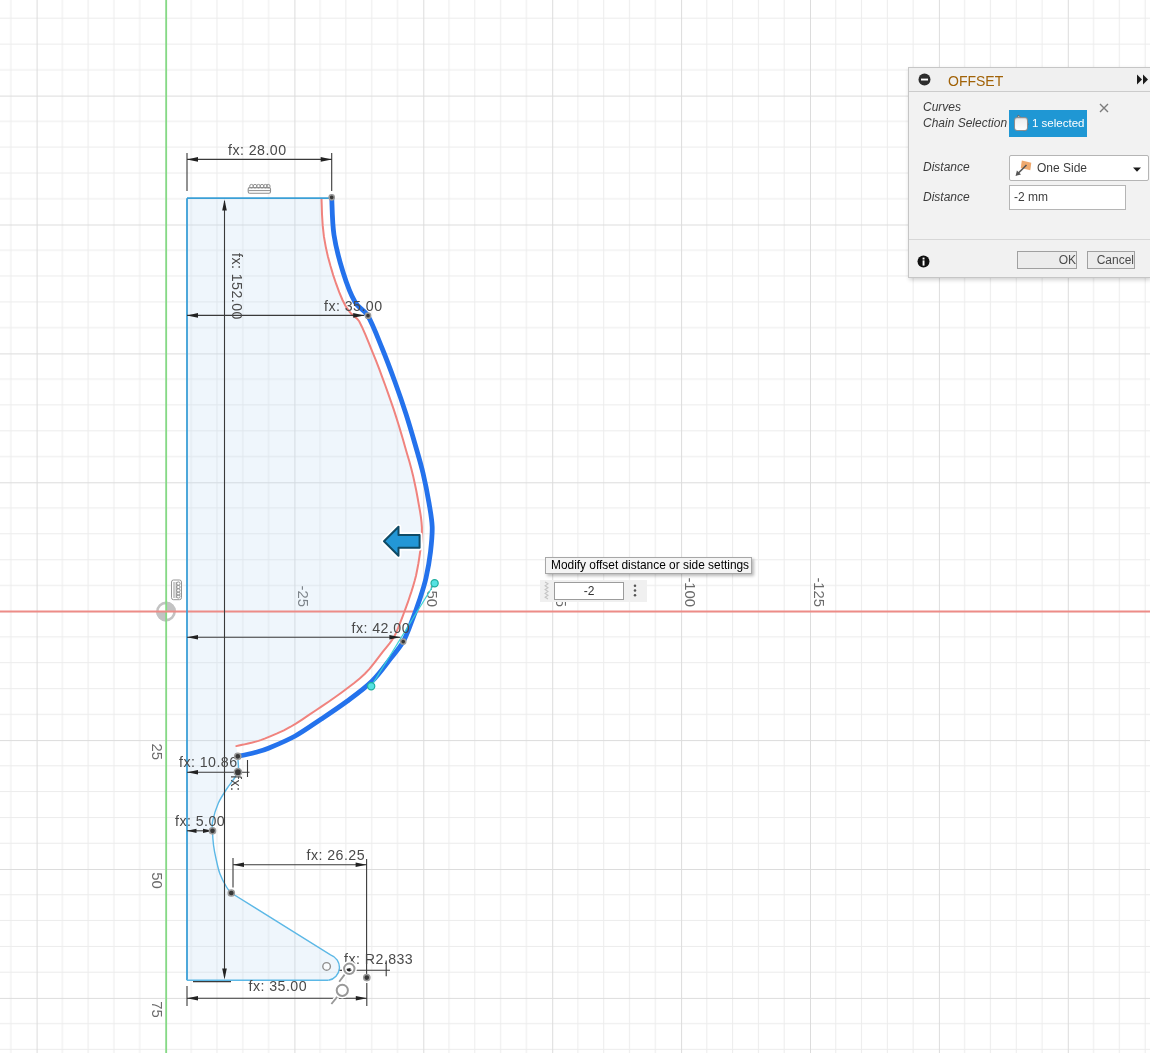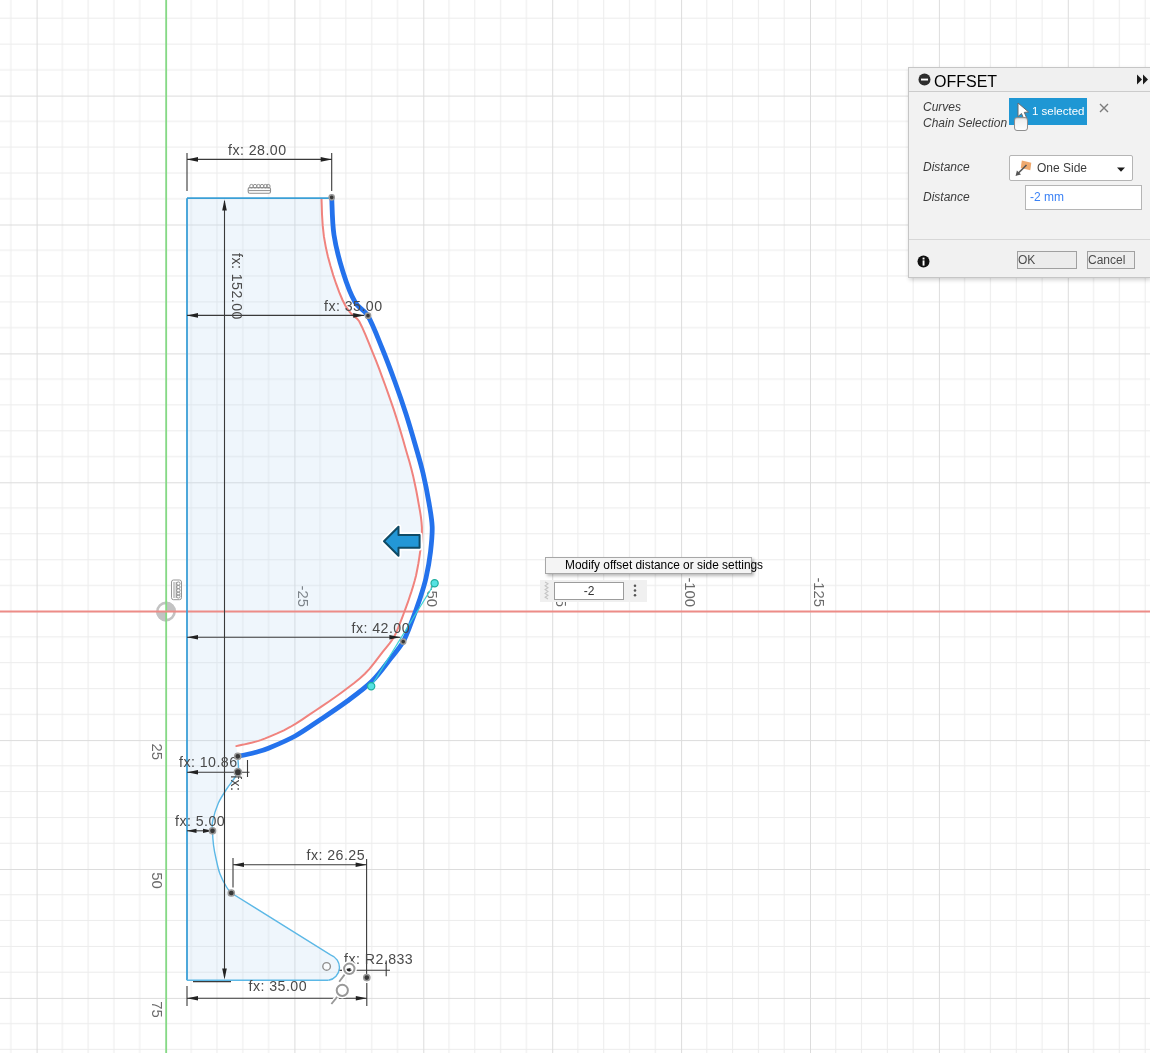--- a/index.html
+++ b/index.html
@@ -5,30 +5,30 @@
   html,body{margin:0;padding:0;width:1150px;height:1053px;overflow:hidden;background:#fff;
     font-family:"Liberation Sans",sans-serif;}
   #canvas{position:absolute;left:0;top:0;}
   .abs{position:absolute;}
   
   #dlg{position:absolute;left:908px;top:67px;width:242px;height:211px;background:#f2f2f2;
     border:1px solid #c6c6c6;border-right:none;box-sizing:border-box;
     box-shadow:1px 2px 4px rgba(0,0,0,.18);font-size:12px;color:#3c3c3c;}
   #dlghead{position:absolute;left:0;top:0;right:0;height:23px;background:#f0f0f0;
     border-bottom:1px solid #cccccc;}
-  #dlghead .ttl{position:absolute;left:25px;top:5px;font-size:16px;color:#000000;}
+  #dlghead .ttl{position:absolute;left:39px;top:5px;font-size:14px;color:#a16207;}
   .row{position:absolute;left:0;right:0;height:30px;}
   .lbl{position:absolute;left:14px;top:50%;transform:translateY(-50%);font-style:italic;}
   #dlgfoot{position:absolute;left:0;bottom:0;right:0;height:37px;border-top:1px solid #d7d7d7;background:#f1f1f1;}
   .btn{position:absolute;top:11px;height:18px;width:60px;background:#ececec;border:1px solid #a0a0a0;
-    box-sizing:border-box;text-align:left;line-height:16px;color:#4c4c4c;font-size:12px;}
+    box-sizing:border-box;text-align:right;line-height:16px;color:#4c4c4c;font-size:12px;}
   
   #tip{position:absolute;left:545px;top:557px;width:207px;height:17px;background:#f4f4f4;
     border:1px solid #a7a7a7;box-sizing:border-box;box-shadow:2px 2px 3px rgba(0,0,0,.28);
-    font-size:11.9px;color:#000;line-height:15px;padding-left:19px;white-space:nowrap;}
+    font-size:11.9px;color:#000;line-height:15px;padding-left:5px;white-space:nowrap;}
   
   #wdg{position:absolute;left:540px;top:580px;width:107px;height:22px;background:#f0f0f0;}
   #wdgbox{position:absolute;left:14px;top:2px;width:68px;height:16px;background:#fff;
     border:1px solid #9c9c9c;text-align:center;line-height:16px;font-size:12px;color:#333;}
 </style>
 </head>
 <body>
 <svg id="canvas" width="1150" height="1053" viewBox="0 0 1150 1053">
   <defs>
     <pattern id="grid" x="36.6" y="95.6" width="128.9" height="128.9" patternUnits="userSpaceOnUse">
@@ -200,51 +200,51 @@
         <rect x="3" y="5.6" width="7" height="1.9" fill="#fff"></rect>
     </svg>
     <span class="ttl">OFFSET</span>
     <svg class="abs" style="right:0;top:6px" width="14" height="11" viewBox="0 0 14 11">
       <polygon points="1,0.5 6,5.5 1,10.5" fill="#1b1b1b"></polygon>
       <polygon points="7,0.5 12,5.5 7,10.5" fill="#1b1b1b"></polygon>
     </svg>
   </div>
   <div class="row" style="top:24px">
     <span class="lbl">Curves</span>
-    <div class="abs" style="left:100px;top:6px;width:78px;height:27px;background:#1f97d4">
+    <div class="abs" style="left:100px;top:18px;width:78px;height:27px;background:#1f97d4">
       <svg class="abs" style="left:7px;top:4px" width="13" height="19" viewBox="0 0 13 19">
         <path d="M2,1 L2,14.5 L5.5,11.5 L7.8,17 L10.6,15.8 L8.3,10.4 L12.6,10 Z" fill="#ffffff" stroke="#6b6b6b" stroke-width="1"></path>
       </svg>
       <span class="abs" style="left:23px;top:7px;color:#fff;white-space:nowrap;font-size:11.5px">1 selected</span>
     </div>
     <svg class="abs" style="left:189px;top:10px" width="12" height="12" viewBox="0 0 12 12">
       <path d="M2,2 L10,10 M10,2 L2,10" stroke="#7c7c7c" stroke-width="1.4"></path>
     </svg>
   </div>
   <div class="row" style="top:40px">
     <span class="lbl">Chain Selection</span>
     <div class="abs" style="left:105px;top:9px;width:12px;height:12px;border:1px solid #8f8f8f;border-radius:3px;background:linear-gradient(180deg,#eee,#fdfdfd);box-shadow:inset 0 1px 1px rgba(0,0,0,.12)"></div>
   </div>
   <div class="row" style="top:84px">
     <span class="lbl">Distance</span>
-    <div class="abs" style="left:100px;top:3px;width:124px;height:26px;background:#fff;border:1px solid #b5b5b5;box-sizing:border-box;border-radius:2px">
+    <div class="abs" style="left:100px;top:3px;width:140px;height:26px;background:#fff;border:1px solid #b5b5b5;box-sizing:border-box;border-radius:2px">
       <svg class="abs" style="left:4px;top:3px" width="19" height="19" viewBox="0 0 19 19">
         <polygon points="7.8,1.5 17.3,3.8 16.3,11.3 6.8,9" fill="#efa96e"></polygon>
         <path d="M12.5,6 L3.2,15.3" stroke="#565656" stroke-width="1.6"></path>
         <path d="M1.6,16.9 L7,15.6 L2.9,11.5 Z" fill="#565656"></path>
       </svg>
       <span class="abs" style="left:27px;top:5px">One Side</span>
       <svg class="abs" style="right:7px;top:11px" width="8" height="5" viewBox="0 0 8 5">
         <polygon points="0,0.4 8,0.4 4,4.8" fill="#1a1a1a"></polygon>
       </svg>
     </div>
   </div>
   <div class="row" style="top:114px">
     <span class="lbl">Distance</span>
-    <div class="abs" style="left:116px;top:3px;width:117px;height:25px;background:#fff;border:1px solid #b5b5b5;box-sizing:border-box;line-height:23px;padding-left:4px;color:#3b82f6">-2 mm</div>
+    <div class="abs" style="left:100px;top:3px;width:117px;height:25px;background:#fff;border:1px solid #b5b5b5;box-sizing:border-box;line-height:23px;padding-left:4px;color:#404040">-2 mm</div>
   </div>
   <div id="dlgfoot">
     <svg class="abs" style="left:8px;top:15px" width="13" height="13" viewBox="0 0 13 13">
       <circle cx="6.5" cy="6.5" r="6" fill="#111"></circle>
       <rect x="5.6" y="2.6" width="1.9" height="1.9" fill="#fff"></rect>
       <rect x="5.6" y="5.4" width="1.9" height="5.2" fill="#fff"></rect>
     </svg>
     <div class="btn" style="left:108px">OK</div>
     <div class="btn" style="left:178px;width:48px">Cancel</div>
   </div>

